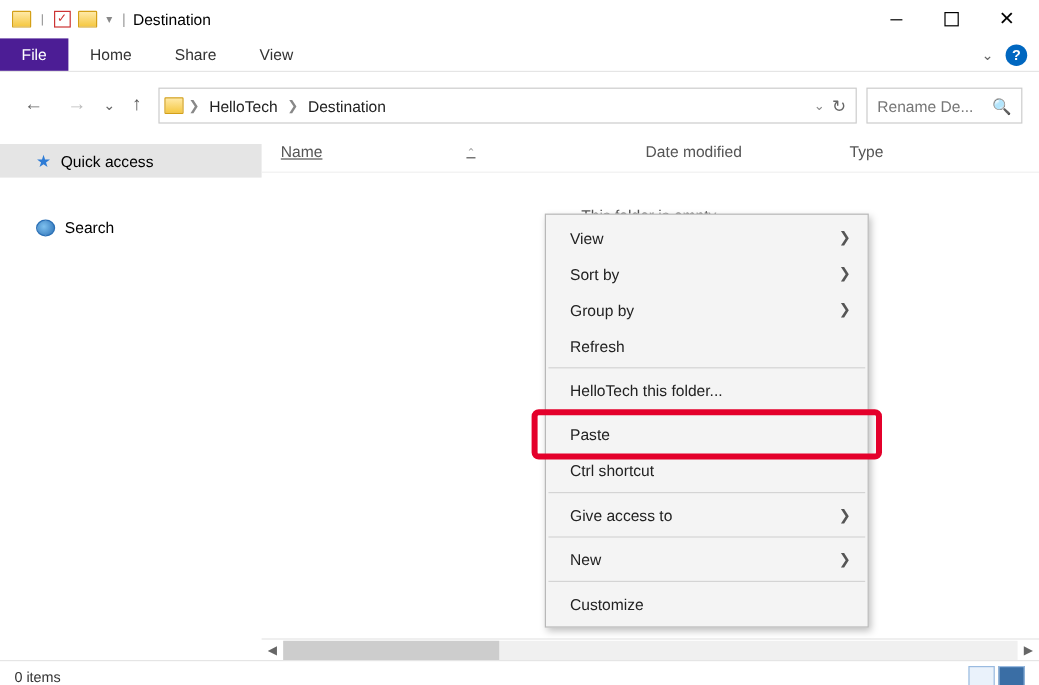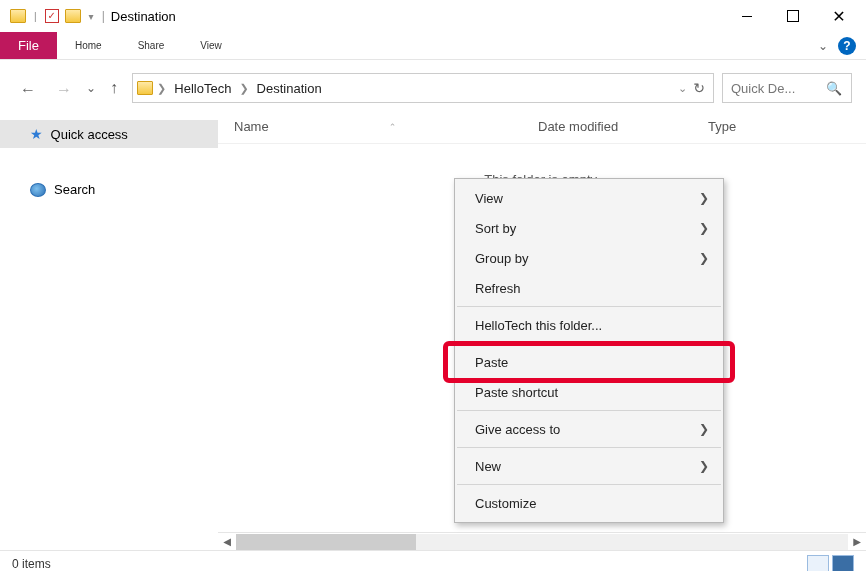--- a/index.html
+++ b/index.html
@@ -14,22 +14,22 @@
 .title-sep { color: #999; margin: 0 6px; }
 .title-text { font-size: 13px; }
 .win-controls { margin-left: auto; display: flex; }
 .win-btn { width: 46px; height: 30px; display: flex; align-items: center; justify-content: center; font-size: 13px; }
 .win-btn.minimize::before { content: ""; width: 10px; border-top: 1px solid #000; }
 .win-btn.maximize::before { content: ""; width: 10px; height: 10px; border: 1px solid #000; }
 .win-btn.close { font-size: 16px; }
 
 
 .ribbon { height: 28px; display: flex; align-items: stretch; border-bottom: 1px solid #e5e5e5; }
-.file-tab { background: #be185d; color: #fff; padding: 0 18px; display: flex; align-items: center; font-size: 13px; }
-.ribbon-tab { padding: 0 18px; display: flex; align-items: center; font-size: 10px; color: #333; }
+.file-tab { background: #4c1d95; color: #fff; padding: 0 18px; display: flex; align-items: center; font-size: 13px; }
+.ribbon-tab { padding: 0 18px; display: flex; align-items: center; font-size: 13px; color: #333; }
 .ribbon-right { margin-left: auto; display: flex; align-items: center; padding-right: 10px; gap: 10px; }
 .chev-down { color: #666; font-size: 12px; }
 .help-btn { width: 18px; height: 18px; border-radius: 50%; background: #0067c0; color: #fff; display: flex; align-items: center; justify-content: center; font-size: 12px; font-weight: bold; }
 
 
 .navrow { height: 44px; display: flex; align-items: center; padding: 0 14px; gap: 8px; margin-top: 6px; }
 .nav-arrow { color: #666; font-size: 16px; padding: 4px 6px; }
 .nav-arrow.disabled { color: #bbb; }
 .nav-up { font-size: 16px; color: #555; padding: 4px 6px; }
 .addr { flex: 1; height: 30px; border: 1px solid #ccc; display: flex; align-items: center; padding: 0 4px; gap: 4px; }
@@ -44,21 +44,21 @@
 .main { display: flex; height: 440px; }
 .sidebar { width: 218px; padding-top: 10px; }
 .side-item { display: flex; align-items: center; gap: 8px; padding: 6px 10px 6px 30px; font-size: 13px; }
 .side-item.selected { background: #e5e5e5; }
 .star-ic { color: #2e7cd6; font-size: 14px; }
 .pc-ic { width: 16px; height: 12px; background: linear-gradient(#7ec0ee,#4a90d9); border: 1px solid #3173b3; border-radius: 1px; }
 .net-ic { width: 16px; height: 14px; background: radial-gradient(circle at 40% 40%, #7ec0ee, #2a6fb5); border-radius: 50%; border: 1px solid #2a6fb5; }
 
 .content { flex: 1; display: flex; flex-direction: column; }
 .cols { height: 34px; display: flex; align-items: center; color: #555; font-size: 13px; border-bottom: 1px solid #f0f0f0; }
-.col-name { width: 320px; padding-left: 16px; display: flex; align-items: center; gap: 60px; }
+.col-name { width: 320px; padding-left: 16px; display: flex; align-items: center; gap: 60px; text-decoration: underline; }
 .col-sort { color: #aaa; font-size: 9px; margin-left: 60px; }
 .col-date { width: 170px; }
 .col-type { }
 .empty-msg { text-align: center; color: #555; font-size: 13px; padding-top: 28px; }
 
 .hscroll { height: 18px; border-top: 1px solid #e5e5e5; display: flex; align-items: center; margin-top: auto; }
 .hs-btn { width: 18px; height: 16px; display: flex; align-items: center; justify-content: center; color: #666; font-size: 10px; }
 .hs-track { flex: 1; height: 16px; background: #f0f0f0; position: relative; }
 .hs-thumb { position: absolute; left: 0; top: 0; height: 100%; width: 180px; background: #cdcdcd; }
 
@@ -117,21 +117,21 @@
     <span class="chev">❯</span>
     <span class="crumb">HelloTech</span>
     <span class="chev">❯</span>
     <span class="crumb">Destination</span>
     <div class="addr-end">
       <span class="chev">⌄</span>
       <span class="refresh-ic">↻</span>
     </div>
   </div>
   <div class="searchbox">
-    <span>Quick De...</span>
+    <span>Rename De...</span>
     <span class="mag-ic">🔍</span>
   </div>
 </div>
 
 <div class="main">
   <div class="sidebar">
     <div class="side-item selected">
       <span class="star-ic">★</span>
       <span>Quick access</span>
     </div>
@@ -190,21 +190,21 @@
   </div>
   <div class="ctx-sep"></div>
   <div class="ctx-item">
     <span>HelloTech this folder...</span>
   </div>
   <div class="ctx-sep"></div>
   <div class="ctx-item">
     <span>Paste</span>
   </div>
   <div class="ctx-item">
-    <span>Paste shortcut</span>
+    <span>Ctrl shortcut</span>
   </div>
   <div class="ctx-sep"></div>
   <div class="ctx-item">
     <span>Give access to</span>
     <span class="arrow">❯</span>
   </div>
   <div class="ctx-sep"></div>
   <div class="ctx-item">
     <span>New</span>
     <span class="arrow">❯</span>

